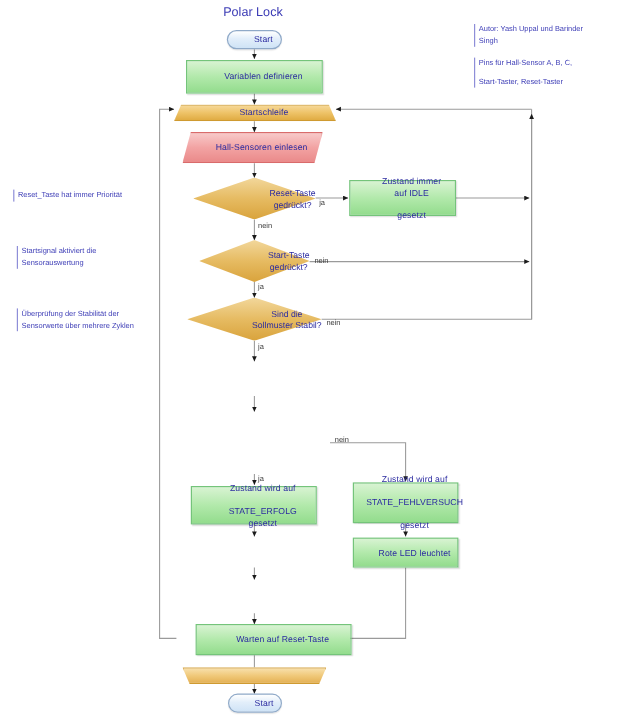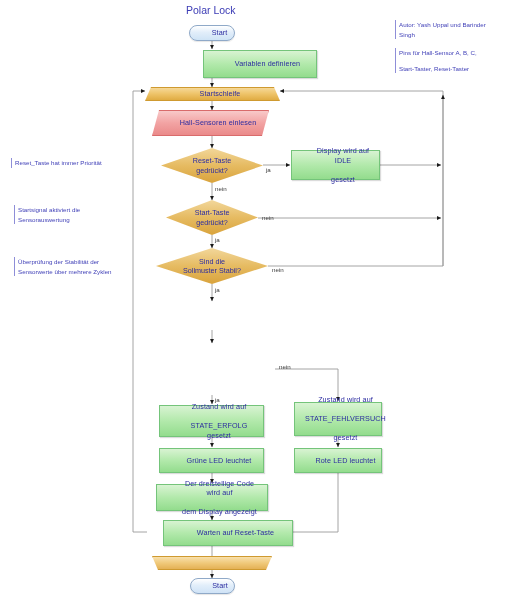--- a/index.html
+++ b/index.html
@@ -95,21 +95,21 @@
     clip-path: polygon(50% 0, 100% 50%, 50% 100%, 0 50%);
   }
   .decision-wrap .dtext {
     position: absolute;
     left: 0;
     top: 0;
     width: 100%;
     height: 100%;
     display: flex;
     align-items: center;
-    justify-content: center;
+    justify-content: flex-end;
     text-align: center;
     color: #2b2ba0;
     font-size: 7.2px;
     line-height: 1.3;
   }
 
   .edge-label {
     position: absolute;
     color: #3a3a3a;
     font-size: 6.2px;
@@ -219,21 +219,21 @@
   </div>
   <div class="note" style="left:14px; top:257px;">
     <div>Überprüfung der Stabilität der</div>
     <div>Sensorwerte über mehrere Zyklen</div>
   </div>
 
   <div class="node pill" style="left:189px; top:25px; width:46px; height:16px;">
     <span>Start</span>
   </div>
 
-  <div class="node proc" style="left:155px; top:50px; width:114px; height:28px;margin-left:48px;">
+  <div class="node proc" style="left:155px; top:50px; width:114px; height:28px;">
     <span>Variablen definieren</span>
   </div>
 
   <div class="node io" style="left:152px; top:110px; width:117px; height:26px;">
     <span>Hall-Sensoren einlesen</span>
   </div>
 
   <div class="node loopstart" style="left:145px; top:87px; width:135px; height:14px;">
     <span>Startschleife</span>
   </div>
@@ -243,21 +243,21 @@
     <div class="dtext">
       <div>
         <div>Reset-Taste</div>
         <div>gedrückt?</div>
       </div>
     </div>
   </div>
 
   <div class="node proc" style="left:291px; top:150px; width:89px; height:30px;">
     <span>
-      <span>Display wird auf IDLE</span><br>
+      <span>Zustand immer auf IDLE</span><br>
       <span>gesetzt</span>
     </span>
   </div>
 
   <div class="decision-wrap" style="left:166px; top:200px; width:92px; height:35px;">
     <div class="dshape"></div>
     <div class="dtext">
       <div>
         <div>Start-Taste</div>
         <div>gedrückt?</div>
@@ -277,30 +277,21 @@
 
 
 
   <div class="node proc" style="left:159px; top:405px; width:105px; height:32px;">
     <span>
       <span>Zustand wird auf</span><br>
       <span>STATE_ERFOLG gesetzt</span>
     </span>
   </div>
 
-  <div class="node proc" style="left:159px; top:448px; width:105px; height:25px;">
-    <span>Grüne LED leuchtet</span>
-  </div>
-
-  <div class="node proc" style="left:156px; top:484px; width:112px; height:27px;">
-    <span>
-      <span>Der dreistellige Code wird auf</span><br>
-      <span>dem Display angezeigt</span>
-    </span>
-  </div>
+
 
   <div class="node proc" style="left:294px; top:402px; width:88px; height:34px;">
     <span>
       <span>Zustand wird auf</span><br>
       <span>STATE_FEHLVERSUCH</span><br>
       <span>gesetzt</span>
     </span>
   </div>
 
   <div class="node proc" style="left:294px; top:448px; width:88px; height:25px;">

